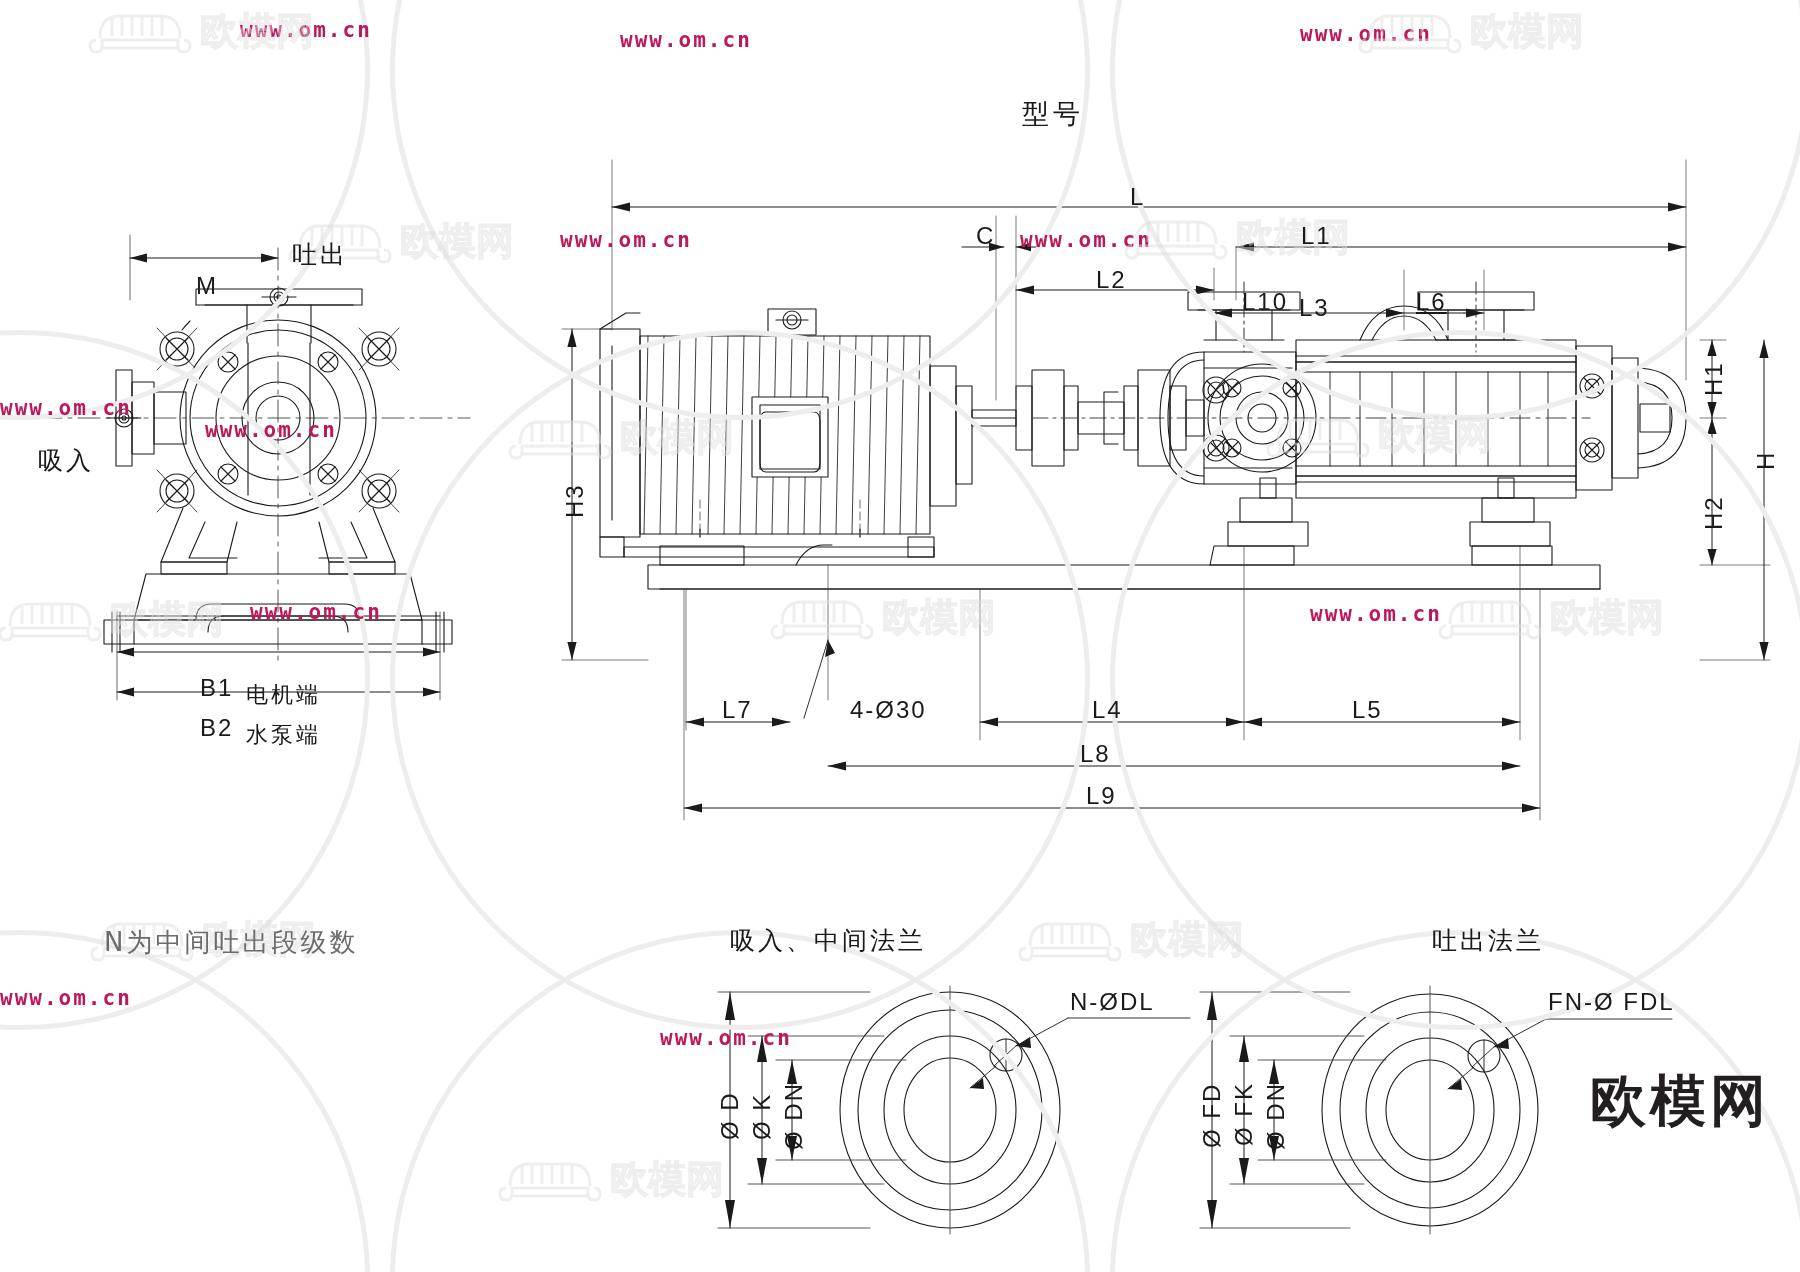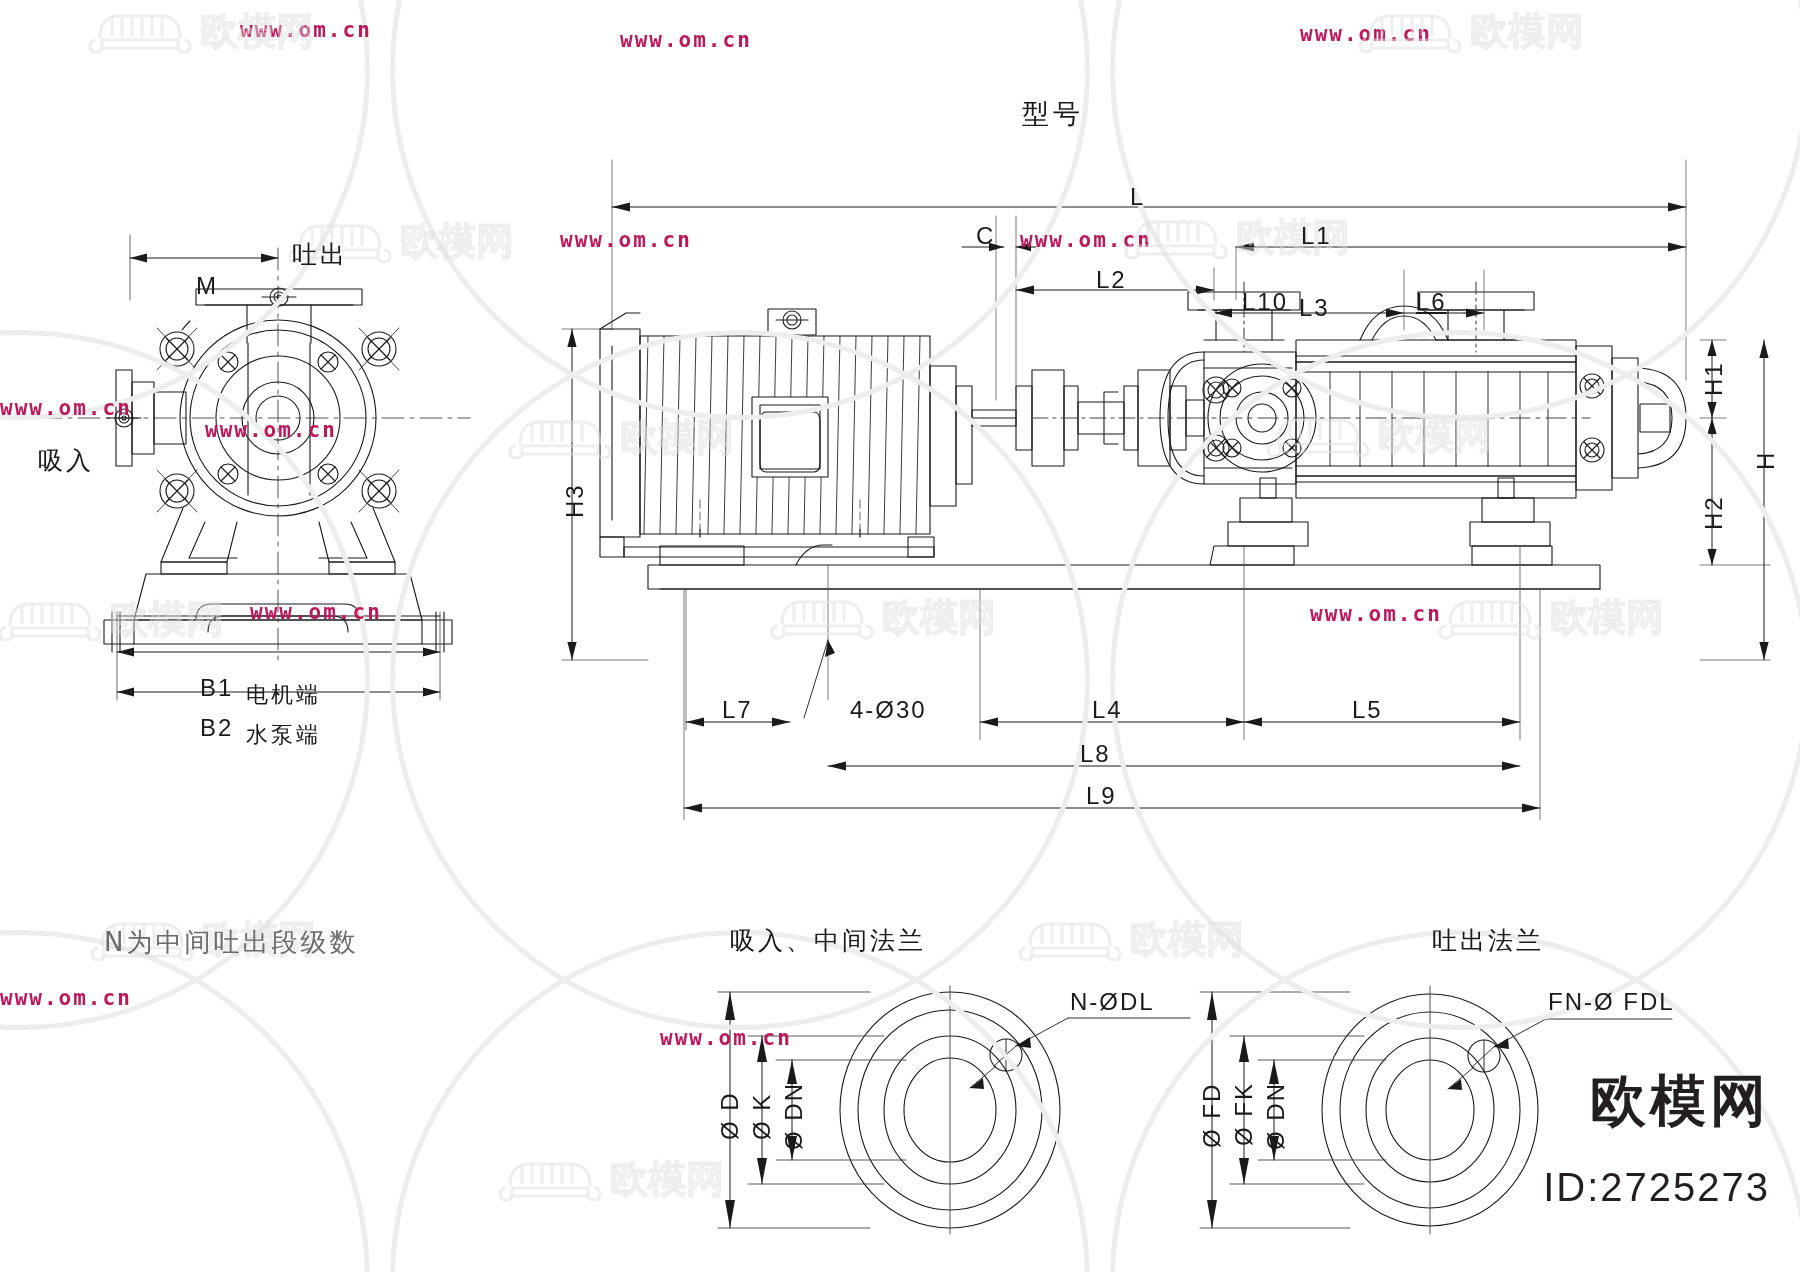--- a/index.html
+++ b/index.html
@@ -692,15 +692,14 @@
 
   <span class="lbl cn" style="left:1432px;top:924px;">吐出法兰</span>
   <span class="lbl dim" style="left:1548px;top:988px;">FN-Ø FDL</span>
   <span class="lbl dimv" style="left:1198px;top:1148px;transform:rotate(-90deg);">Ø FD</span>
   <span class="lbl dimv" style="left:1230px;top:1146px;transform:rotate(-90deg);">Ø FK</span>
   <span class="lbl dimv" style="left:1262px;top:1150px;transform:rotate(-90deg);">Ø DN</span>
 
   <div class="brand">
     <span class="brand-name">欧模网</span>
   </div>
-  <span class="brand-id">ID:2725273</span>
 
 </div>
 
 </body></html>

